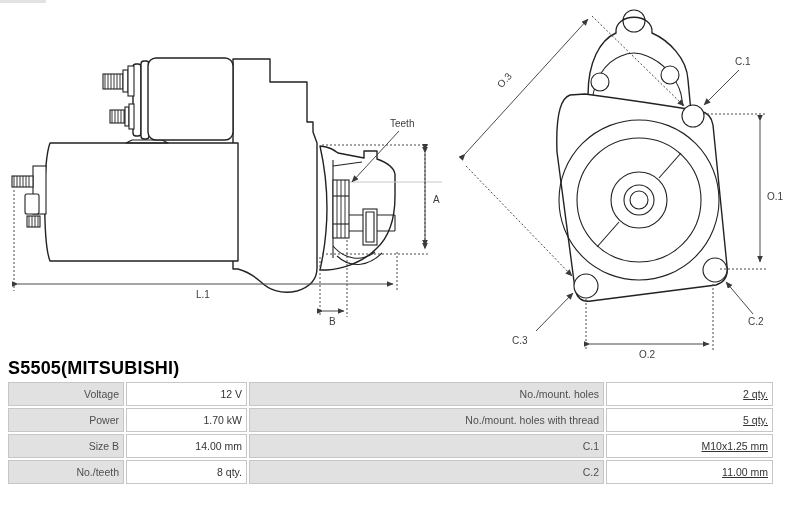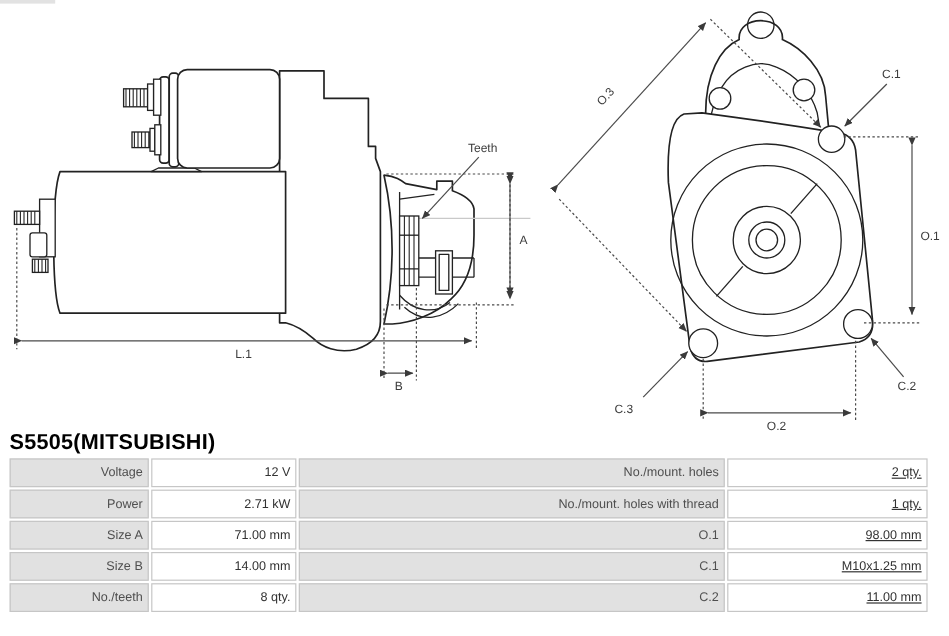--- a/index.html
+++ b/index.html
@@ -229,29 +229,23 @@
   <table class="spec">
     <tbody>
         <tr>
       <td class="lbl c1">Voltage</td>
       <td class="val c2">12 V</td>
       <td class="lbl c3">No./mount. holes</td>
       <td class="val c4">2 qty.</td>
     </tr>
     <tr>
       <td class="lbl c1">Power</td>
-      <td class="val c2">2.71 kW</td>
+      <td class="val c2">1.70 kW</td>
       <td class="lbl c3">No./mount. holes with thread</td>
-      <td class="val c4">1 qty.</td>
-    </tr>
-    <tr>
-      <td class="lbl c1">Size A</td>
-      <td class="val c2">71.00 mm</td>
-      <td class="lbl c3">O.1</td>
-      <td class="val c4">98.00 mm</td>
+      <td class="val c4">5 qty.</td>
     </tr>
     <tr>
       <td class="lbl c1">Size B</td>
       <td class="val c2">14.00 mm</td>
       <td class="lbl c3">C.1</td>
       <td class="val c4">M10x1.25 mm</td>
     </tr>
     <tr>
       <td class="lbl c1">No./teeth</td>
       <td class="val c2">8 qty.</td>

